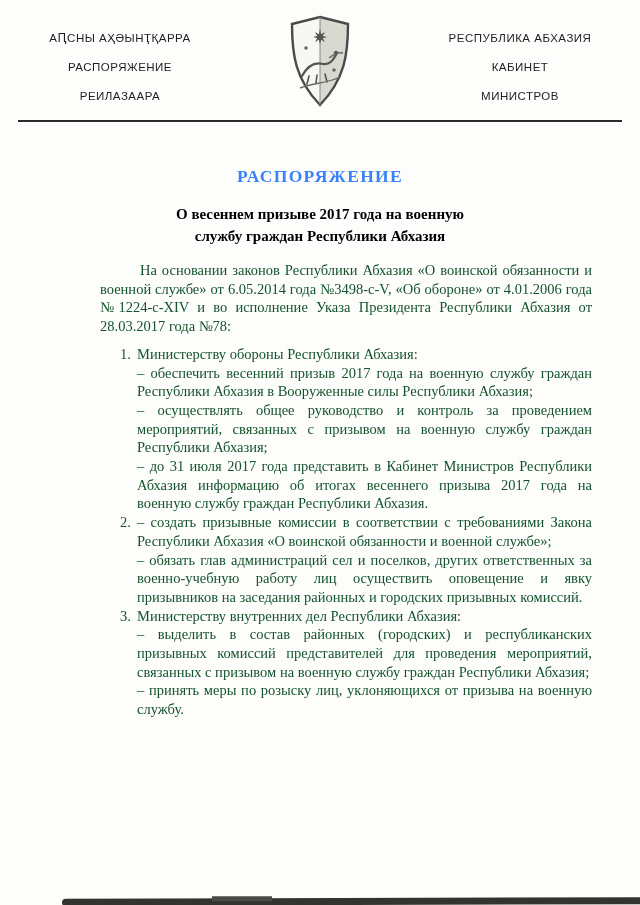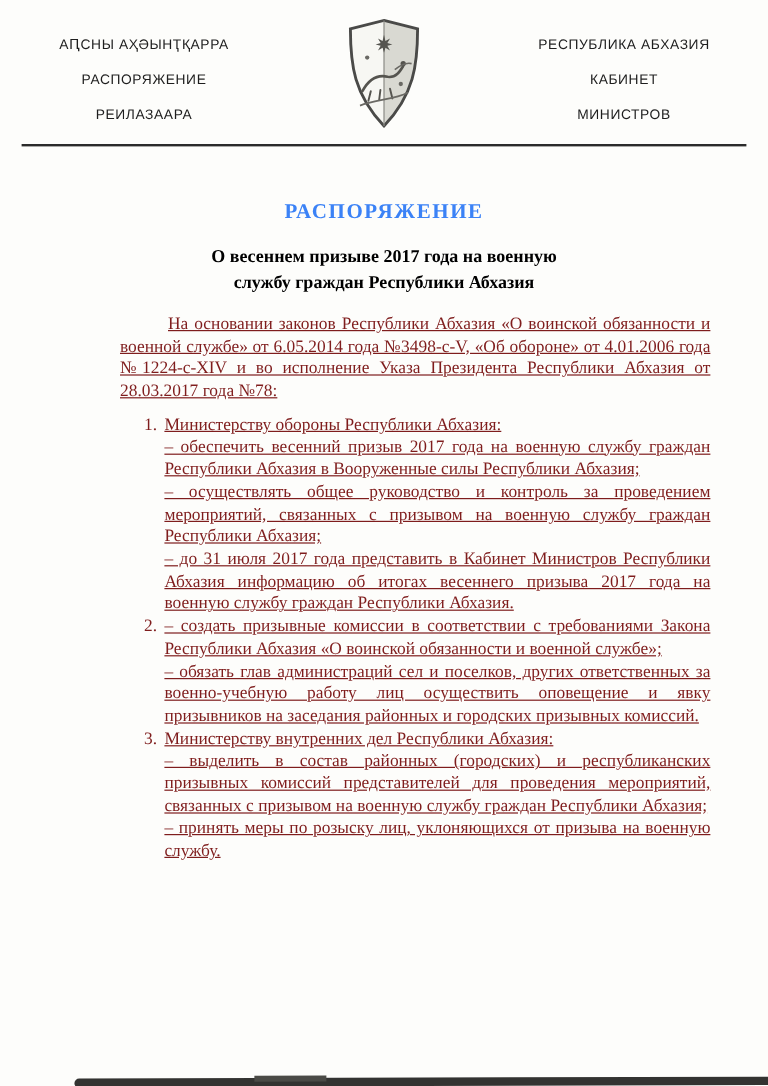--- a/index.html
+++ b/index.html
@@ -59,22 +59,21 @@
     font-size: 15px;
     line-height: 21.5px;
     color: #000000;
   }
 
   
   .doc-body {
     margin: 14px 48px 0 100px;
     font-size: 14.5px;
     line-height: 18.7px;
-    color: #7f1d1d;
-    text-decoration: underline;
+    color: #14532d;
   }
   .intro {
     text-align: justify;
     text-indent: 40px;
     hyphens: manual;
   }
   .list { margin-top: 9px; }
   .list-item { position: relative; padding-left: 37px; }
   .item-num { position: absolute; left: 20px; top: 0; }
   .item-label { }

